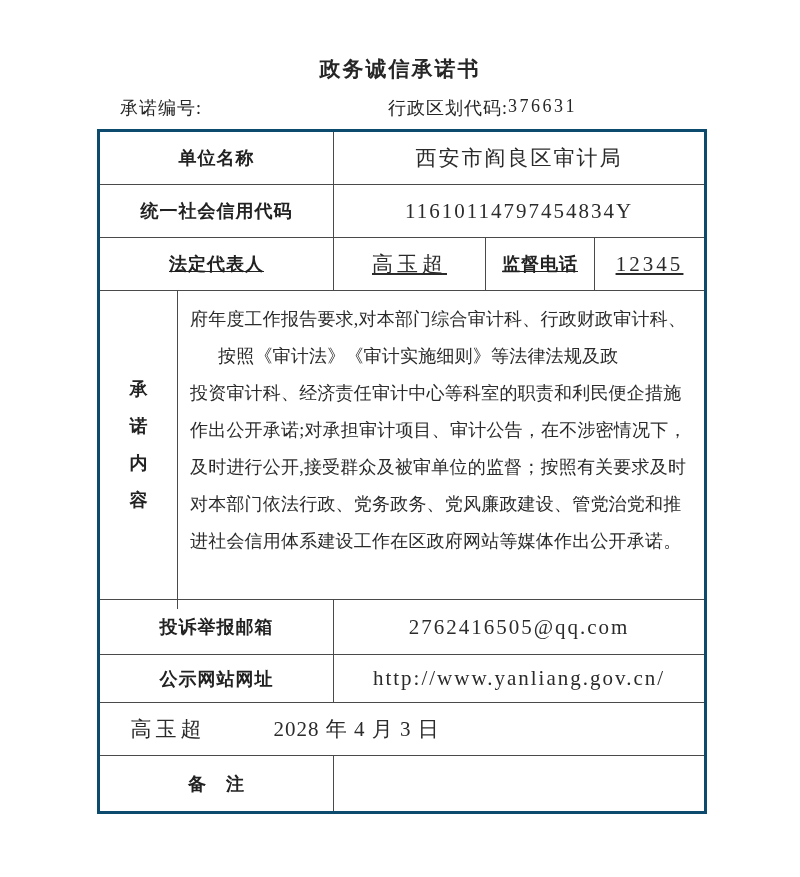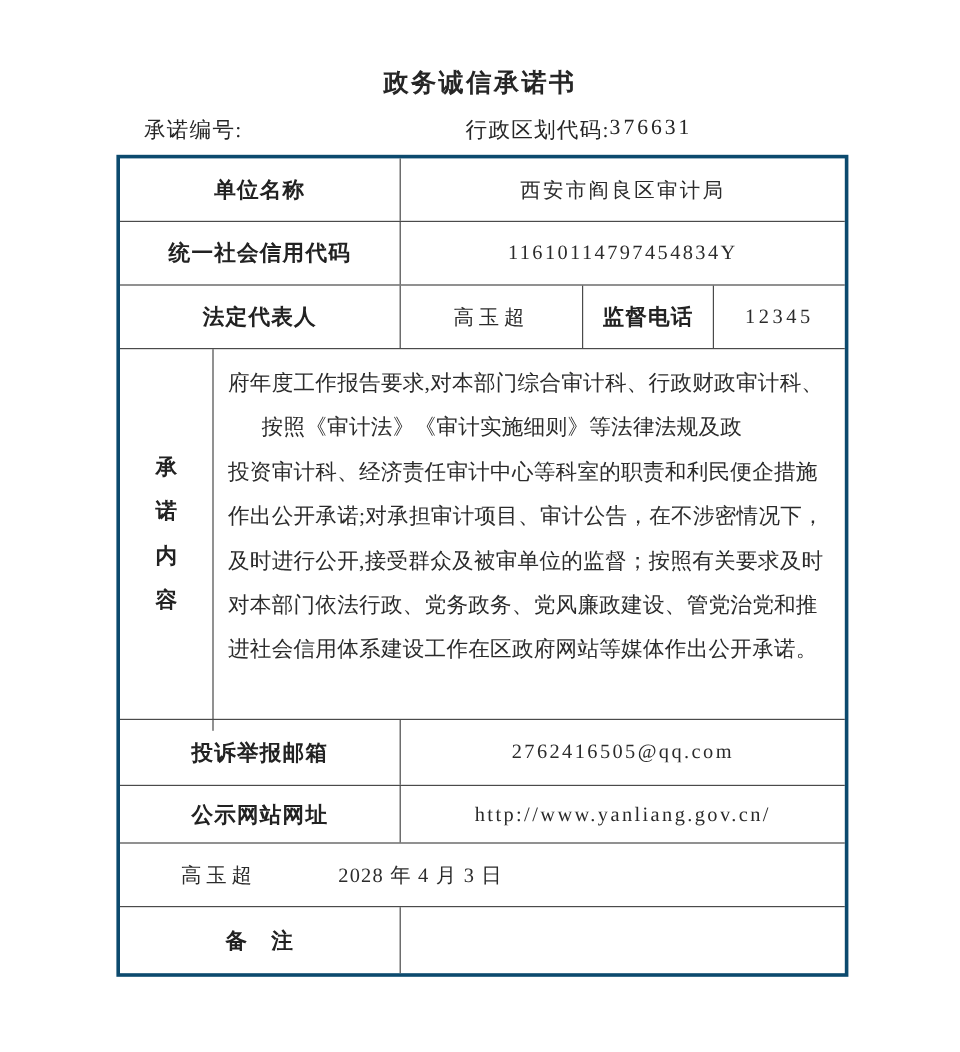--- a/index.html
+++ b/index.html
@@ -27,31 +27,31 @@
   .row + .row{border-top:1px solid #4a4a4a;}
   .cell{
     display:flex;align-items:center;justify-content:center;
     box-sizing:content-box;overflow:hidden;
   }
   .cell + .cell{border-left:1px solid #4a4a4a;}
   .lab{
     font-family:"Liberation Sans","DejaVu Sans",sans-serif;
     font-weight:bold;font-size:18px;letter-spacing:1px;color:#222;
   }
-  .val{font-size:17px;color:#2b2b2b;text-align:center;}
+  .val{font-size:21px;color:#2b2b2b;text-align:center;}
 
   .w-label{width:233px;}
   .w-rest{width:370px;}
   .w-rep{width:151px;}
   .w-phl{width:108px;}
   .w-phv{width:109px;}
   .w-plab{width:77px;}
   .w-pbody{width:526px;}
 
-  .h1{height:52px;} .h2{height:52px;} .h3{height:52px;}
+  .h1{height:52px;} .h2{height:52px;} .h3{height:52px;text-decoration:underline;}
   .h4{height:308px;} .h5{height:54px;} .h6{height:47px;}
   .h7{height:52px;} .h8{height:55px;}
 
   .ls2{letter-spacing:2px;} .ls3{letter-spacing:3px;} .ls4{letter-spacing:4px;}
 
   .promise-label{
     white-space:pre-line;text-align:center;line-height:37px;
     font-family:"Liberation Sans","DejaVu Sans",sans-serif;
     font-weight:bold;font-size:18px;color:#222;
   }

